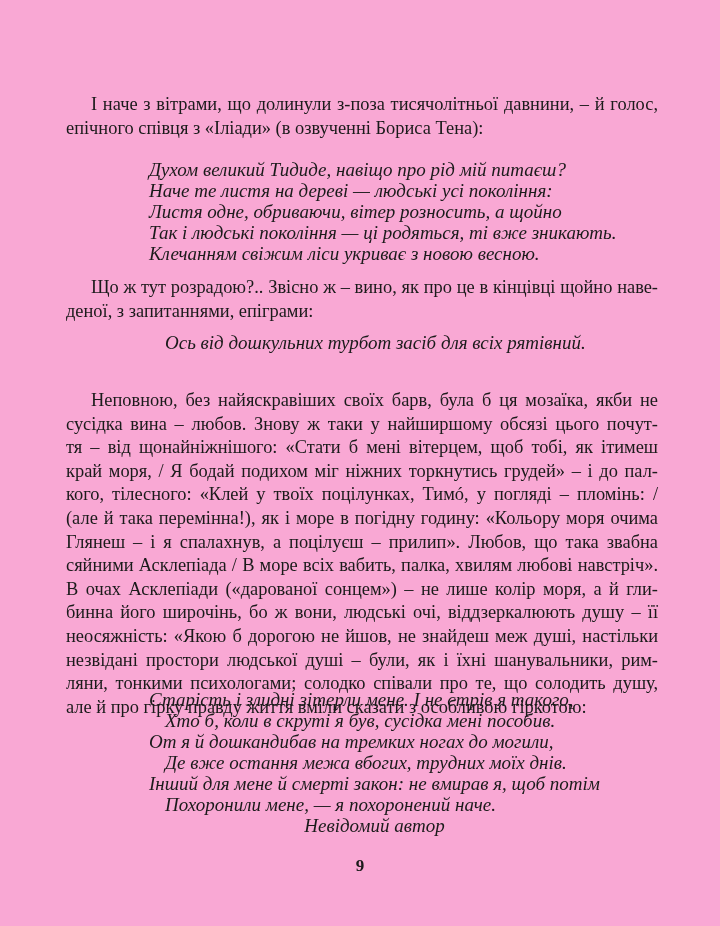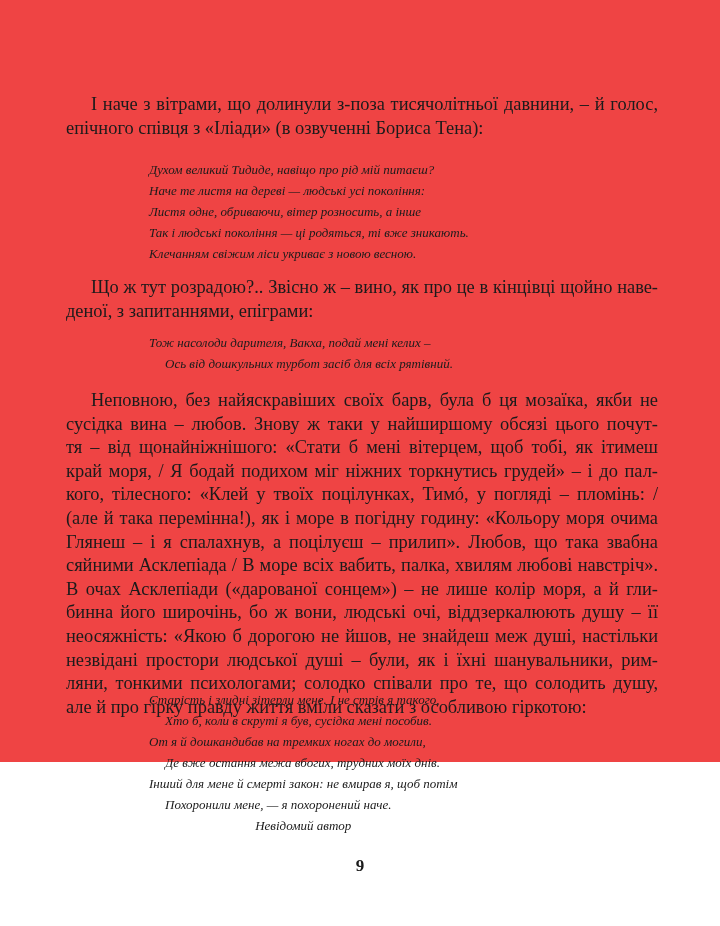--- a/index.html
+++ b/index.html
@@ -1,29 +1,29 @@
 <!DOCTYPE html>
 <html><head>
 <meta charset="utf-8">
 <style>
   html, body { margin: 0; padding: 0; background: #ffffff; }
   body { width: 720px; height: 926px; position: relative; overflow: hidden; color: #1b1b1b; }
-  .page { position: absolute; left: 0; top: 0; width: 720px; height: 762px; background: #ef4444; }
+  .page { position: absolute; left: 0; top: 0; width: 720px; height: 926px; background: #f9a8d4; }
   .body-text {
     position: absolute; left: 66px; width: 592px;
     font-family: "Liberation Serif", "DejaVu Serif", serif;
     font-size: 18.4px; line-height: 23.6px; text-align: justify;
   }
   .line { display: block; white-space: nowrap; text-align: justify; text-align-last: justify; height: 23.6px; }
   .line.last { text-align-last: left; }
   .line.indent { padding-left: 25px; }
   .verse {
     position: absolute;
     font-family: "Liberation Serif", "DejaVu Serif", serif;
-    font-style: italic; font-size: 13px; line-height: 21px;
+    font-style: italic; font-size: 19px; line-height: 21px;
   }
   .verse .vline { display: block; white-space: nowrap; }
   .verse .vline.ind { padding-left: 16px; font-style: italic; }
   .verse .attrib { display: block; text-align: center; white-space: nowrap; }
   .page-number {
     position: absolute; left: 0; width: 720px; top: 856px; text-align: center;
     font-family: "Liberation Serif", "DejaVu Serif", serif; font-weight: bold; font-size: 17px;
   }
 </style>
 </head>
@@ -32,32 +32,31 @@
 <div class="page">
 
   <div class="body-text" style="top:93px;">
     <span class="line indent">І наче з вітрами, що долинули з-поза тисячолітньої давнини, – й голос,</span>
     <span class="line last">епічного співця з «Іліади» (в озвученні Бориса Тена):</span>
   </div>
 
   <div class="verse" style="left:149px; top:159px;">
     <span class="vline">Духом великий Тидиде, навіщо про рід мій питаєш?</span>
     <span class="vline">Наче те листя на дереві — людські усі покоління:</span>
-    <span class="vline">Листя одне, обриваючи, вітер розносить, а інше</span>
+    <span class="vline">Листя одне, обриваючи, вітер розносить, а щойно</span>
     <span class="vline">Так і людські покоління — ці родяться, ті вже зникають.</span>
     <span class="vline">Клечанням свіжим ліси укриває з новою весною.</span>
   </div>
 
   <div class="body-text" style="top:276px;">
     <span class="line indent">Що ж тут розрадою?.. Звісно ж – вино, як про це в кінцівці щойно наве-</span>
     <span class="line last">деної, з запитаннями, епіграми:</span>
   </div>
 
   <div class="verse" style="left:149px; top:332px;">
-    <span class="vline">Тож насолоди дарителя, Вакха, подай мені келих –</span>
     <span class="vline ind">Ось від дошкульних турбот засіб для всіх рятівний.</span>
   </div>
 
   <div class="body-text" style="top:389px;">
     <span class="line indent">Неповною, без найяскравіших своїх барв, була б ця мозаїка, якби не</span>
     <span class="line">сусідка вина – любов. Знову ж таки у найширшому обсязі цього почут-</span>
     <span class="line">тя – від щонайніжнішого: «Стати б мені вітерцем, щоб тобі, як ітимеш</span>
     <span class="line">край моря, / Я бодай подихом міг ніжних торкнутись грудей» – і до пал-</span>
     <span class="line">кого, тілесного: «Клей у твоїх поцілунках, Тимó, у погляді – пломінь: /</span>
     <span class="line">(але й така перемінна!), як і море в погідну годину: «Кольору моря очима</span>

